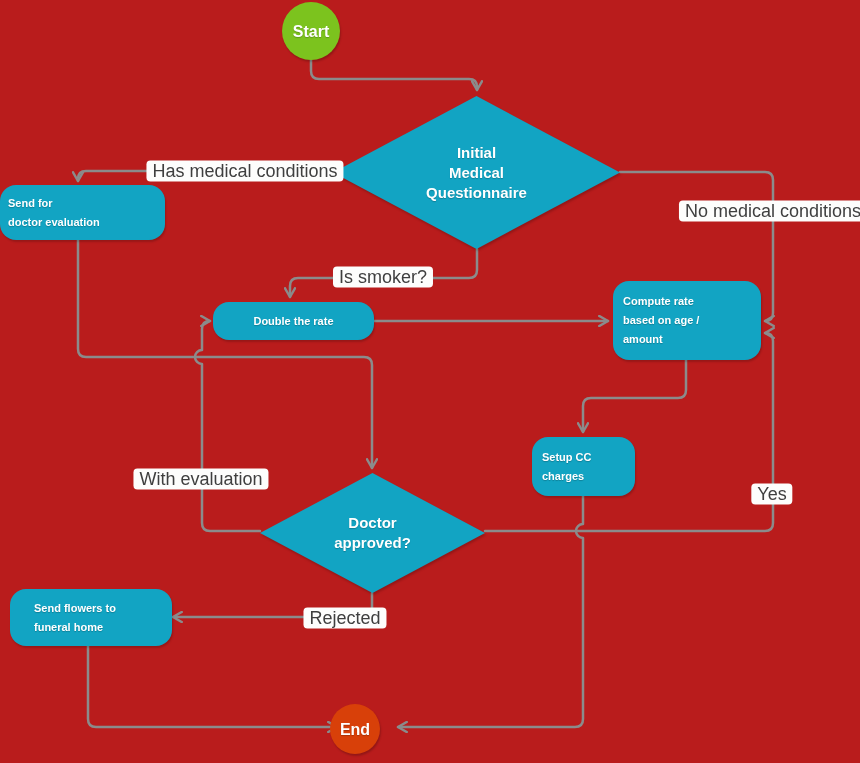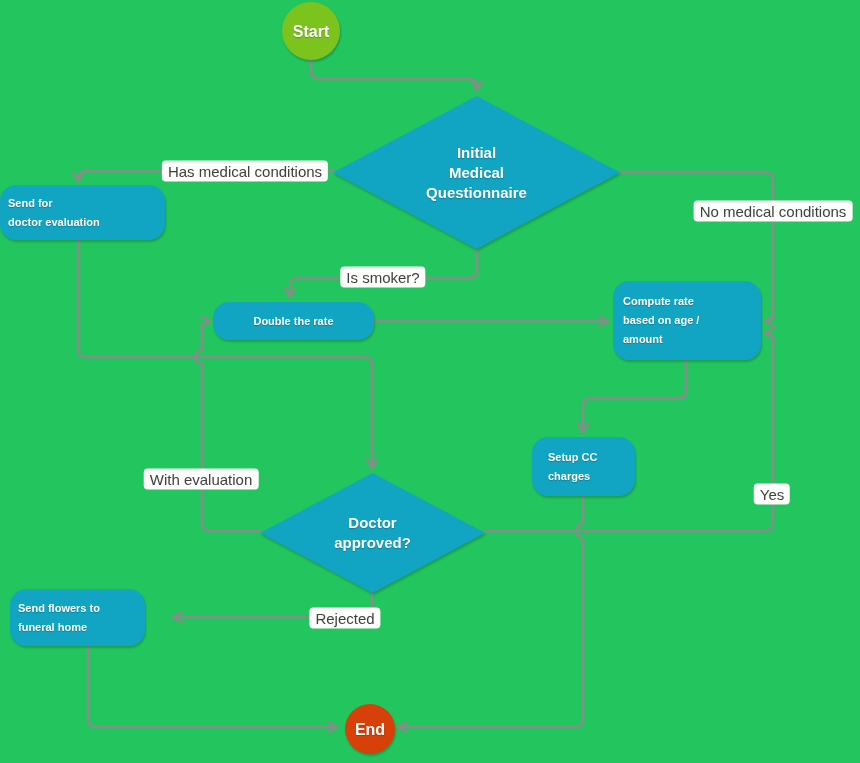--- a/index.html
+++ b/index.html
@@ -1,20 +1,20 @@
 <!DOCTYPE html>
 <html><head>
 <meta charset="utf-8">
 <style>
   html, body { margin: 0; padding: 0; background: #ffffff; }
   .canvas {
     position: relative;
     width: 860px;
     height: 763px;
-    background: #22c55e;
+    background: #b91c1c;
     font-family: "Liberation Sans", sans-serif;
     overflow: hidden;
   }
   .edges { position: absolute; left: 0; top: 0; }
   .node {
     position: absolute;
     color: #ffffff;
     font-weight: bold;
     font-size: 11px;
     line-height: 19px;
@@ -57,21 +57,21 @@
     line-height: 20px;
     white-space: pre-line;
     text-align: center;
     text-shadow: 0 1px 1px rgba(0,0,0,0.22);
   }
   .edge-label {
     position: absolute;
     transform: translate(-50%, -50%);
     background: #FDFDFC;
     color: #3F3F3F;
-    font-size: 15px;
+    font-size: 18px;
     line-height: 17px;
     padding: 2px 6px;
     border-radius: 4px;
     white-space: nowrap;
   }
 </style>
 </head>
 <body>
 
 <div class="canvas">
@@ -118,38 +118,38 @@
   <div class="node rect" style="left:213px; top:302px; width:161px; height:38px; justify-content:center;">
     <span>Double the rate</span>
   </div>
 
   <div class="node rect" style="left:613px; top:281px; width:148px; height:79px; padding-left:10px;">
     <span>Compute rate
 based on age /
 amount</span>
   </div>
 
-  <div class="node rect" style="left:532px; top:437px; width:103px; height:59px; padding-left:16px;">
+  <div class="node rect" style="left:532px; top:437px; width:103px; height:59px; padding-left:10px;">
     <span>Setup CC
 charges</span>
   </div>
 
   <div class="diamond-wrap" style="left:260px; top:473px; width:225px; height:120px;">
     <div class="diamond">
       <span>Doctor
 approved?</span>
     </div>
   </div>
 
-  <div class="node rect" style="left:10px; top:589px; width:135px; height:57px; padding-left:8px;">
+  <div class="node rect" style="left:10px; top:589px; width:162px; height:57px; padding-left:24px;">
     <span>Send flowers to
 funeral home</span>
   </div>
 
-  <div class="node circle end" style="left:345px; top:704px; width:50px; height:50px;">
+  <div class="node circle end" style="left:330px; top:704px; width:50px; height:50px;">
     <span>End</span>
   </div>
 
   <div class="edge-label" style="left:245px; top:171px;">Has medical conditions</div>
 
   <div class="edge-label" style="left:383px; top:277px;">Is smoker?</div>
 
   <div class="edge-label" style="left:773px; top:211px;">No medical conditions</div>
 
   <div class="edge-label" style="left:201px; top:479px;">With evaluation</div>

